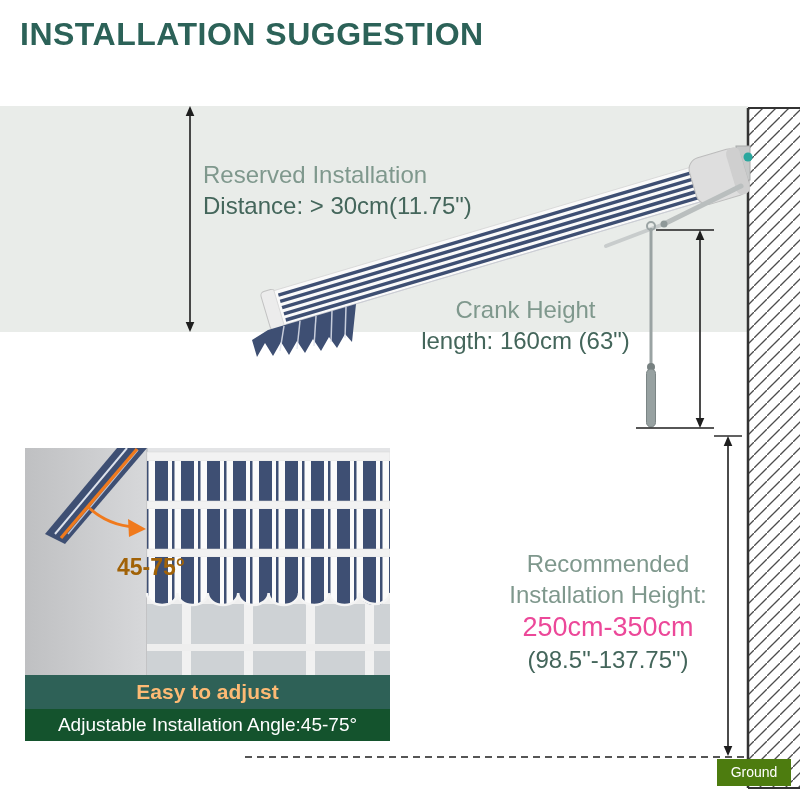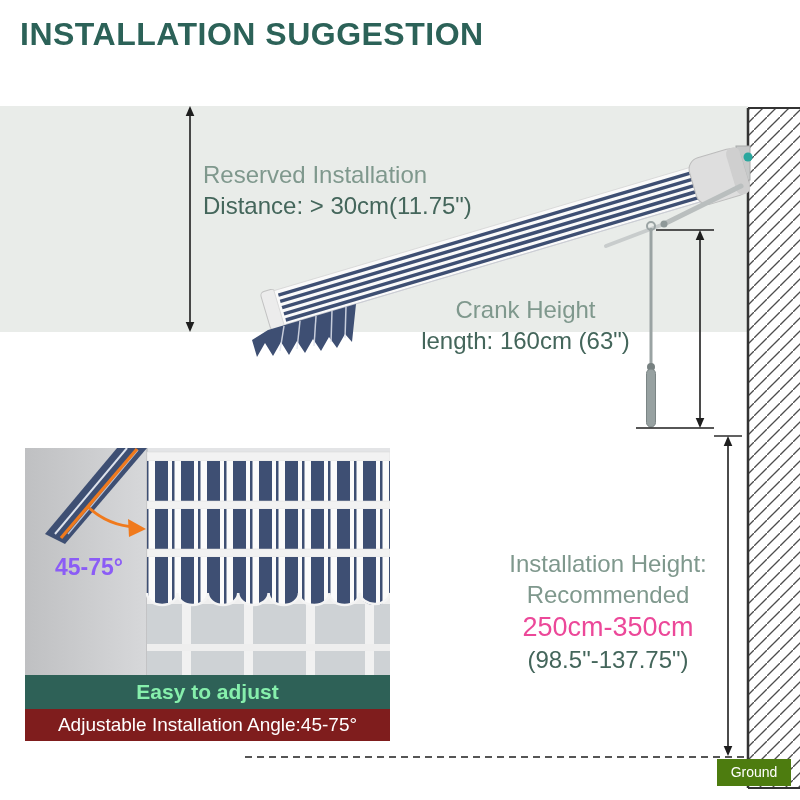--- a/index.html
+++ b/index.html
@@ -11,25 +11,25 @@
   svg.diagram { position:absolute; left:0; top:0; width:800px; height:800px; }
   .ann { position:absolute; font-size:24px; line-height:31px; }
   .ann .light { color:#7f988d; }
   .ann .dark  { color:#44665b; }
   .ann-reserved { left:203px; top:159px; }
   .ann-crank    { left:398px; top:294px; width:255px; text-align:center; }
   .ann-height   { left:483px; top:548px; width:250px; text-align:center; }
   .ann-height .big { font-size:27px; line-height:34px; color:#ec4899; }
   .inset { position:absolute; left:25px; top:448px; width:365px; height:293px; }
   .inset-photo { position:absolute; left:0; top:0; width:365px; height:227px; display:block; }
-  .angle-label { position:absolute; left:30px; top:106px; width:130px; text-align:left;
-                 font-size:23px; font-weight:bold; color:#8b5cf6; }
+  .angle-label { position:absolute; left:30px; top:106px; width:130px; text-align:right;
+                 font-size:23px; font-weight:bold; color:#a16207; }
   .banner-title { position:absolute; left:0; top:227px; width:365px; height:34px; background:#2e6157;
-                  color:#86efac; font-size:21px; font-weight:bold; text-align:center; line-height:34px; }
-  .banner-sub { position:absolute; left:0; top:261px; width:365px; height:32px; background:#7f1d1d;
+                  color:#fdba74; font-size:21px; font-weight:bold; text-align:center; line-height:34px; }
+  .banner-sub { position:absolute; left:0; top:261px; width:365px; height:32px; background:#14532d;
                 color:#fff; font-size:19px; text-align:center; line-height:32px; }
   .ground-label { position:absolute; left:717px; top:759px; width:74px; height:27px; background:#4d7c0f;
                   color:#fff; font-size:14px; text-align:center; line-height:27px; }
 </style>
 </head>
 <body>
 
 <div class="page">
 
   <h1 class="title">INSTALLATION SUGGESTION</h1>
@@ -123,22 +123,22 @@
     <div class="light">Reserved Installation</div>
     <div class="dark">Distance: &gt; 30cm(11.75")</div>
   </div>
 
   <div class="ann ann-crank">
     <div class="light">Crank Height</div>
     <div class="dark">length: 160cm (63")</div>
   </div>
 
   <div class="ann ann-height">
+    <div class="light">Recommended</div>
     <div class="light">Installation Height:</div>
-    <div class="light">Recommended</div>
     <div class="big">250cm-350cm</div>
     <div class="dark">(98.5"-137.75")</div>
   </div>
 
   <div class="inset">
     <svg class="inset-photo" viewBox="0 0 365 227">
       <defs>
         <linearGradient id="wallg" x1="0" y1="0" x2="1" y2="0">
           <stop offset="0" stop-color="#bfc0c2"></stop>
             <stop offset="1" stop-color="#d7d8da"></stop>

